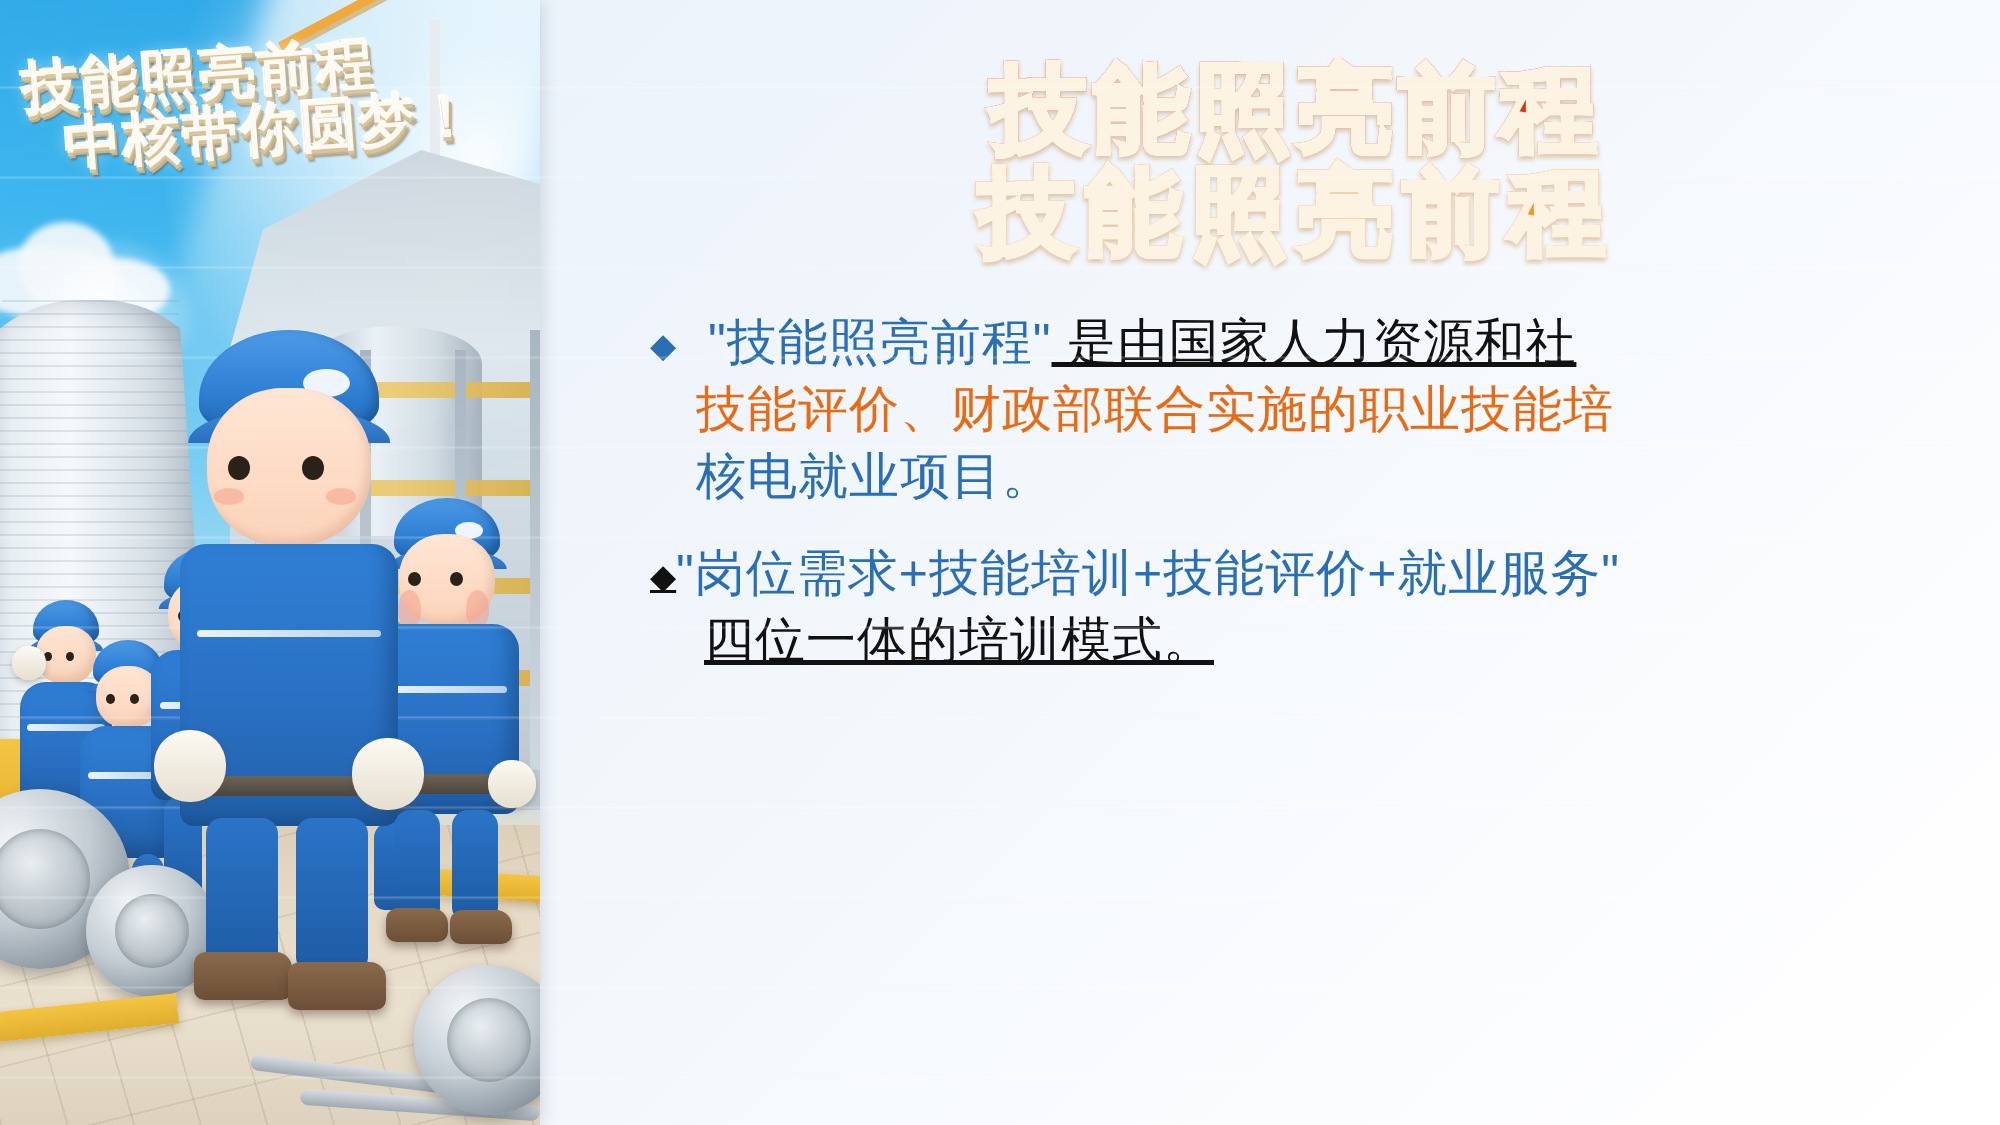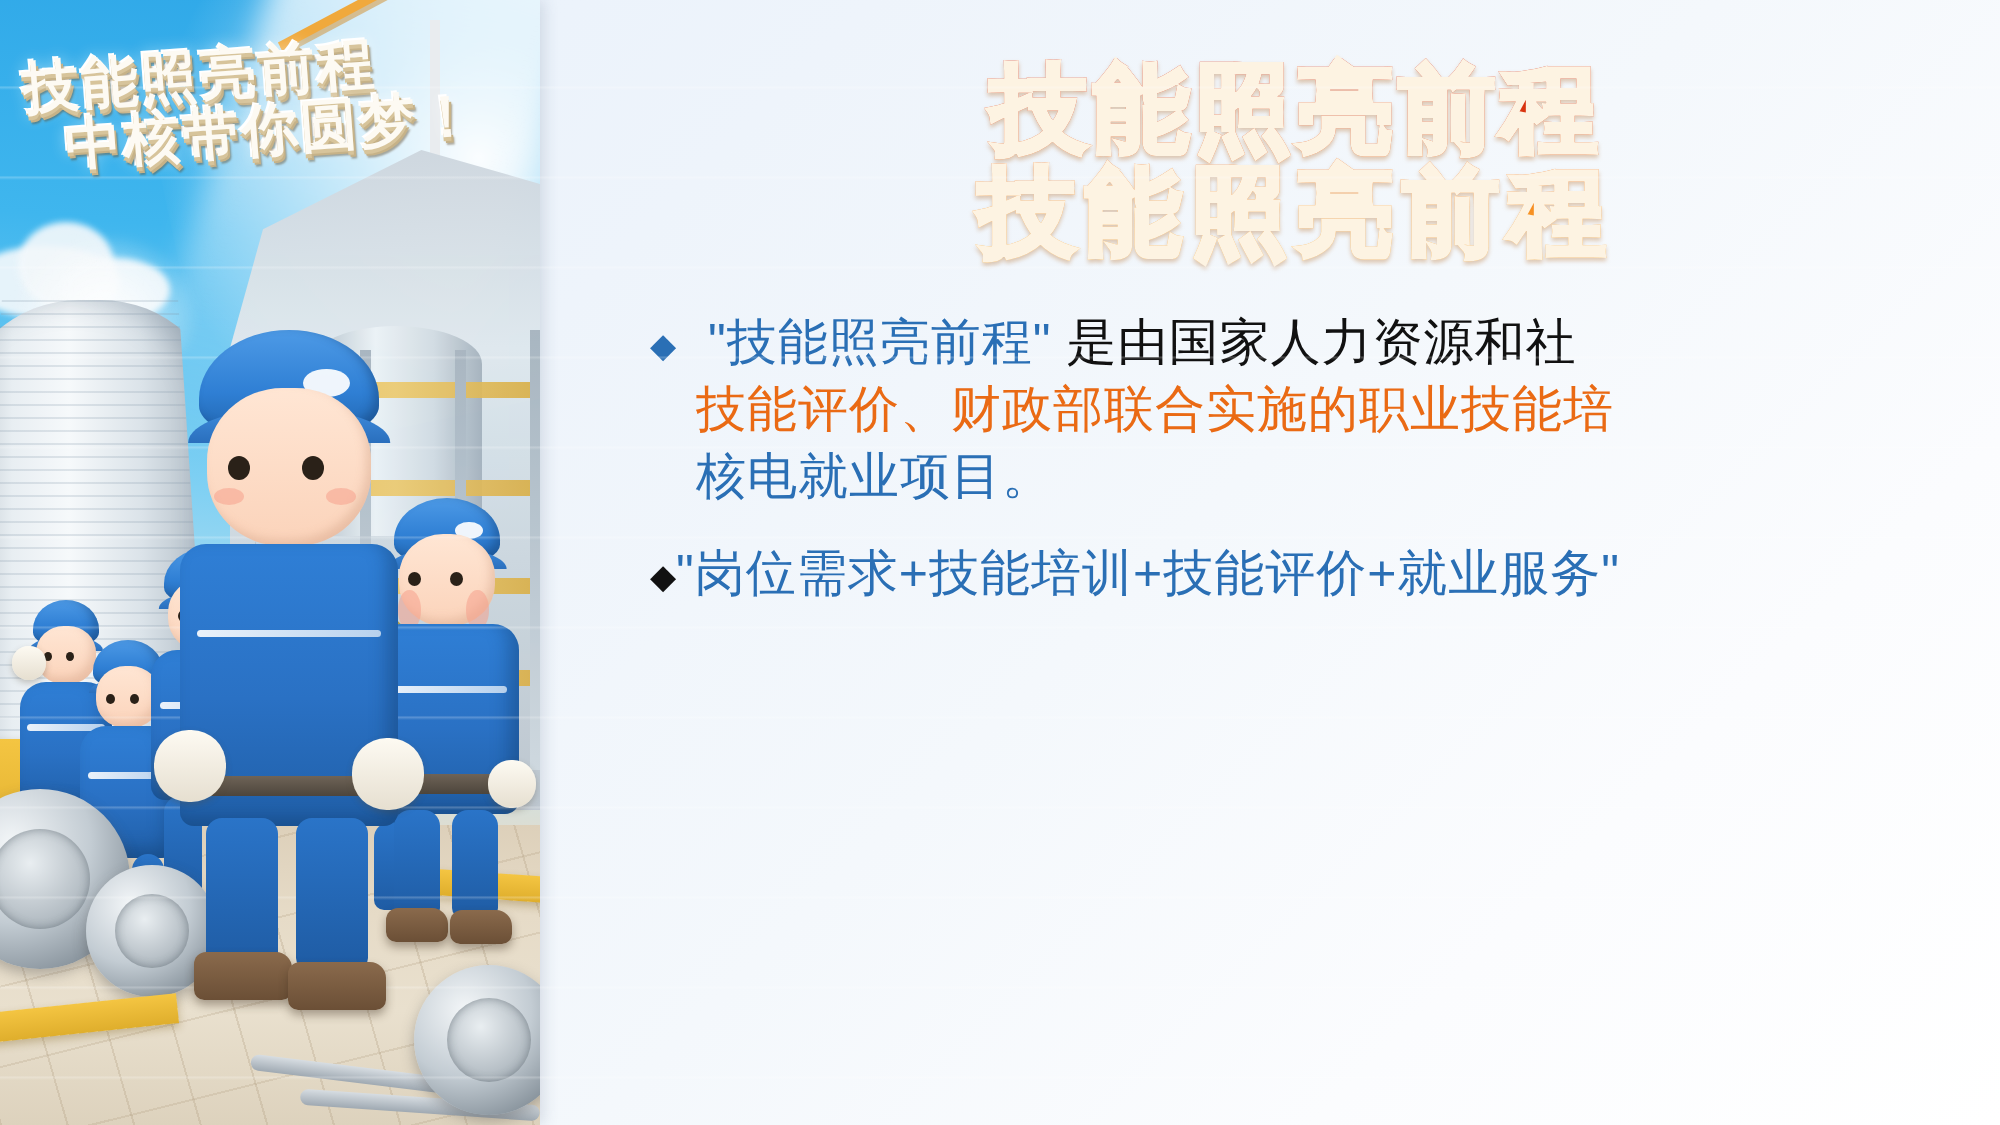--- a/index.html
+++ b/index.html
@@ -247,21 +247,21 @@
     letter-spacing:1px;
   }
   .btext .ln{ display:block; }
   .b1 .ln1{ padding-left:18px; }
   .b1 .ln2{ padding-left:6px; }
   .b1 .ln3{ padding-left:6px; }
   .b2 .ln2{ padding-left:-4px; margin-left:-14px; }
   .b2 .ln3{ padding-left:14px; }
   .blue{ color:#2a6fb5; }
   .orange{ color:#ea6a14; }
-  .black{ color:#111111; }
+  .black{ color:#111111;text-decoration:underline; }
 </style>
 </head>
 <body>
 
 <div class="slide">
 
   <div class="poster">
     <div class="sky-glow"></div>
     <div class="sun-ray"></div>
 
@@ -418,19 +418,20 @@
           </span>
           <span class="ln ln2 orange">技能评价、财政部联合实施的职业技能培</span>
           <span class="ln ln3 blue">核电就业项目。</span>
         </div>
       </div>
 
       <div class="bullet">
         <div class="marker black">◆</div>
         <div class="btext b2">
           <span class="ln ln2 blue">"岗位需求+技能培训+技能评价+就业服务"</span>
+          <span class="ln ln3 black">四位一体的培训模式。</span>
         </div>
       </div>
 
     </div>
   </div>
 
 </div>
 
 </body></html>

